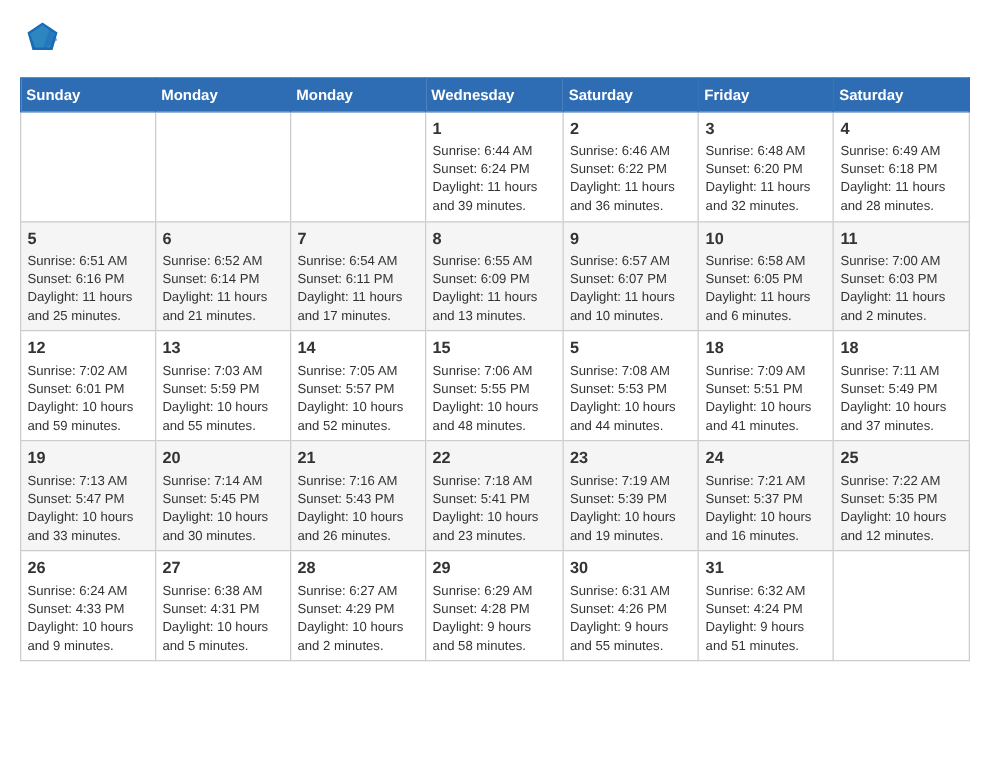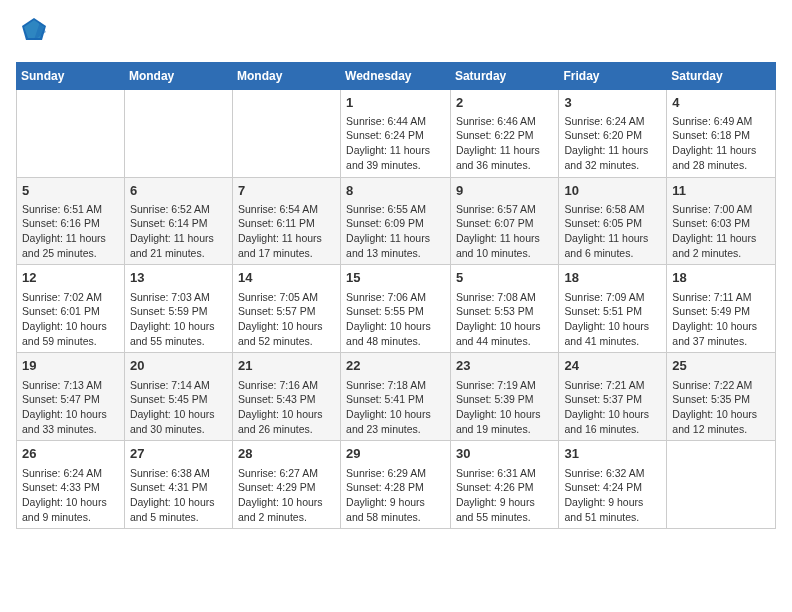--- a/index.html
+++ b/index.html
@@ -137,21 +137,21 @@
 Daylight: 11 hours and 39 minutes.</div>
         </td>
         <td>
           <span class="day-number">2</span>
           <div class="cell-content">Sunrise: 6:46 AM
 Sunset: 6:22 PM
 Daylight: 11 hours and 36 minutes.</div>
         </td>
         <td>
           <span class="day-number">3</span>
-          <div class="cell-content">Sunrise: 6:24 AM
+          <div class="cell-content">Sunrise: 6:48 AM
 Sunset: 6:20 PM
 Daylight: 11 hours and 32 minutes.</div>
         </td>
         <td>
           <span class="day-number">4</span>
           <div class="cell-content">Sunrise: 6:49 AM
 Sunset: 6:18 PM
 Daylight: 11 hours and 28 minutes.</div>
         </td>
       </tr>

